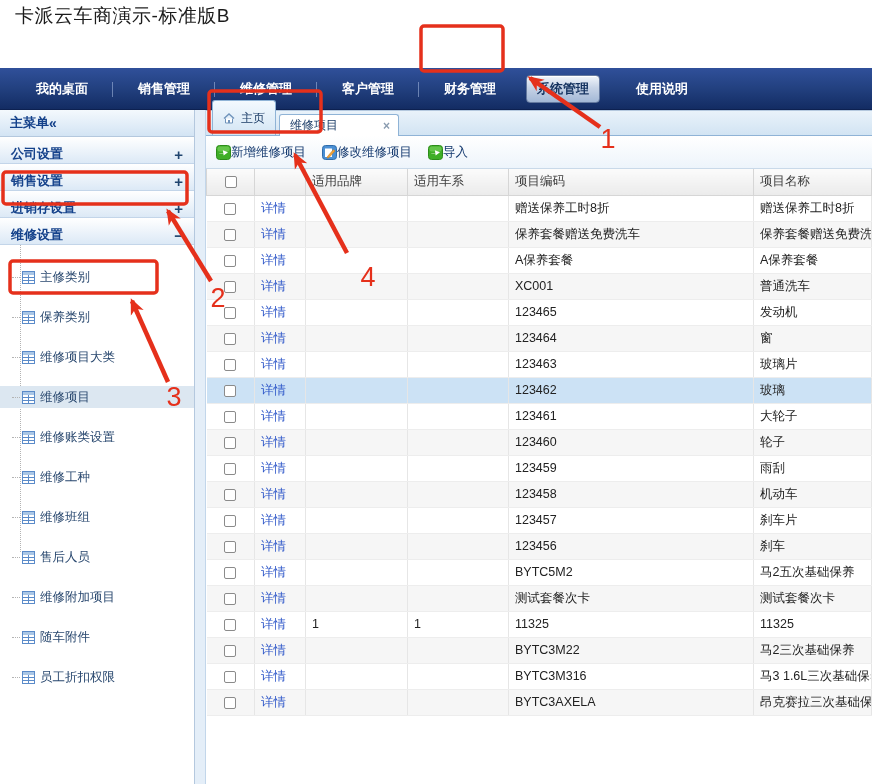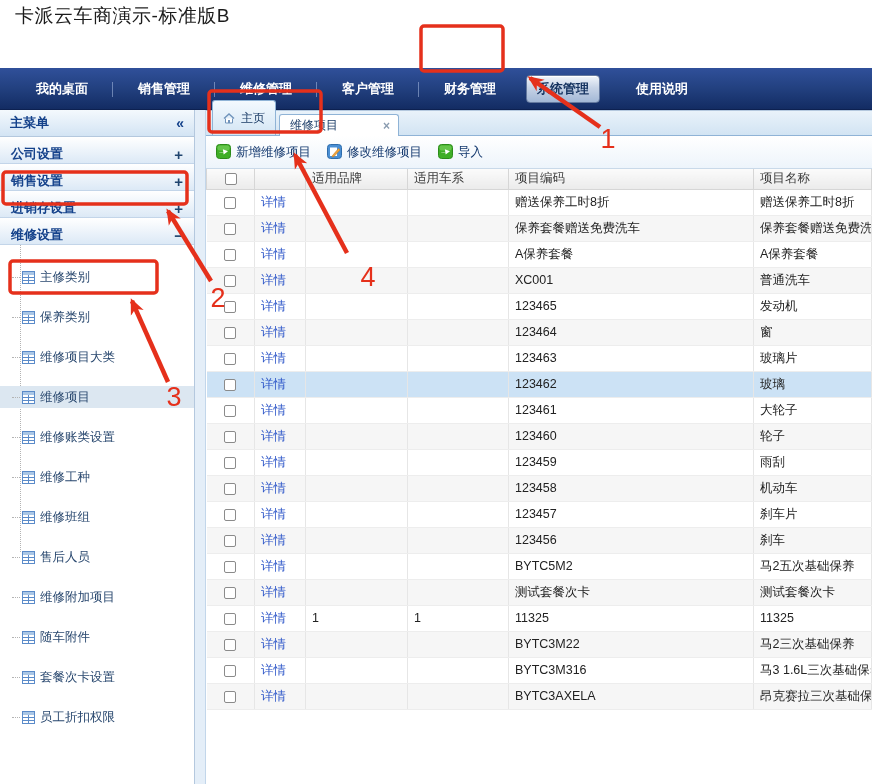--- a/index.html
+++ b/index.html
@@ -15,21 +15,21 @@
   .nav-item { color:#fff; font-size:13px; font-weight:bold; padding:0 16px; position:relative; cursor:pointer; white-space:nowrap; }
   .nav-item:nth-child(-n+4)::after { content:""; position:absolute; right:-9px; top:2px; width:1px; height:15px; background:rgba(170,190,225,.55); }
   .nav-item:not(:first-child) { margin-left:18px; }
   .nav-item.selected { background:linear-gradient(#f2f6fb, #c6d3e6 45%, #a3b8d6); color:#14325f; border:1px solid #64799f; border-radius:4px; padding:4px 10px; box-shadow:inset 0 1px 0 #fff; margin-left:14px; margin-right:2px; }
 
   
   .content { display:flex; height:712px; }
 
   
   .sidebar { width:195px; border-right:1px solid #b4c8de; background:#fff; display:flex; flex-direction:column; }
-  .sb-header { height:27px; background:linear-gradient(#f4f9fd,#d3e4f4); border-bottom:1px solid #b4c8de; display:flex; align-items:center; justify-content:space-between; padding:4px 10px; color:#15428b; font-size:13px; font-weight:bold; }
+  .sb-header { height:27px; background:linear-gradient(#f4f9fd,#d3e4f4); border-bottom:1px solid #b4c8de; display:flex; align-items:center; padding:4px 10px; color:#15428b; font-size:13px; font-weight:bold; }
   .collapse-ico { font-size:14px; color:#15428b; cursor:pointer; }
   .acc-row { height:27px; background:linear-gradient(#ffffff,#dce9f6); border-bottom:1px solid #c3d5e9; display:flex; align-items:flex-end; justify-content:space-between; padding:0 11px; color:#15428b; font-size:13px; font-weight:bold; cursor:pointer; }
   .acc-state { font-size:15px; font-weight:bold; color:#20456f; }
   .tree { list-style:none; position:relative; padding-top:3px; flex:1; }
   .tree::before { content:""; position:absolute; left:20px; top:0; bottom:270px; width:0; border-left:1px dotted #b3b3b3; }
   .tree li { height:22px; display:flex; align-items:center; padding-left:12px; font-size:12.5px; color:#29486f; cursor:pointer; position:relative;margin-top:18px; }
   .tree li .stub { width:8px; border-top:1px dotted #b3b3b3; margin-right:2px; }
   .tree li.selected { background:#dce7f1; }
   .tbl-ico { width:13px; height:13px; margin-right:5px; flex:0 0 auto; }
 
@@ -38,27 +38,27 @@
 
   
   .main { flex:1; display:flex; flex-direction:column; background:#fff; border-top:1px solid #b4c8de; min-width:0; }
   .tabs { height:25px; background:linear-gradient(#e9f2fa,#d2e4f3); border-bottom:1px solid #8fb3d6; display:flex; align-items:flex-end; padding:3px 0 0 6px; gap:3px; }
   .tab { height:35px; border:1px solid #8fb3d6; border-bottom:none; border-radius:3px 3px 0 0; background:linear-gradient(#f3f9fe,#d3e5f4); display:flex; align-items:center; gap:6px; padding:0 10px; font-size:12px; color:#1a3b66; cursor:pointer; white-space:nowrap; }
   .tab.active { background:#fff; height:22px; margin-bottom:-1px; padding-right:8px; min-width:120px; justify-content:space-between; }
   .home-ico { width:12px; height:11px; }
   .tab-close { color:#8a9cb0; font-size:12px; font-weight:bold; line-height:1; cursor:pointer; margin-left:18px; }
 
   .toolbar { height:33px; background:linear-gradient(#ffffff,#edf4fb); border-bottom:1px solid #c9d9e9; display:flex; align-items:center; padding-left:10px; gap:16px; }
-  .tb-btn { display:flex; align-items:flex-start; gap:5px; font-size:12.5px; color:#13386e; cursor:pointer; }
+  .tb-btn { display:flex; align-items:center; font-size:12.5px; color:#13386e; cursor:pointer; }
   .tb-ico { width:15px; height:15px; }
 
   
   .grid { border-collapse:collapse; width:100%; table-layout:fixed; font-size:12.5px; color:#222; }
   .grid col.c0{width:48px} .grid col.c1{width:51px} .grid col.c2{width:102px} .grid col.c3{width:101px} .grid col.c4{width:245px}
-  .grid th { height:20px; background:linear-gradient(#fbfbfb,#ebebeb); border:1px solid #d6d6d6; border-top:none; font-weight:normal; color:#3c3c3c; text-align:left; padding:0 0 0 6px; white-space:nowrap; overflow:hidden; }
+  .grid th { height:26px; background:linear-gradient(#fbfbfb,#ebebeb); border:1px solid #d6d6d6; border-top:none; font-weight:normal; color:#3c3c3c; text-align:left; padding:0 0 0 6px; white-space:nowrap; overflow:hidden; }
   .grid th:first-child, .grid td:first-child { text-align:center; padding-left:0; }
   .grid td { height:26px; border-right:1px solid #e6e6e6; border-bottom:1px solid #ededed; padding:0 0 0 6px; white-space:nowrap; overflow:hidden; }
   .grid tbody tr:nth-child(even) { background:#f6f6f6; }
   .grid tbody tr.selected { background:#cce2f5; }
   .checkbox { display:inline-block; width:12px; height:12px; border:1px solid #8b8b8b; border-radius:2px; background:#fff; vertical-align:middle; cursor:pointer; }
   .detail-link { color:#2c55c8; cursor:pointer; text-decoration:none; }
 
   
   .anno { position:absolute; inset:0; pointer-events:none; }
 </style>
@@ -230,31 +230,20 @@
             <svg class="tbl-ico" viewBox="0 0 13 13">
               <rect x="0.5" y="0.5" width="12" height="12" fill="#fff" stroke="#5b8bc9"></rect>
               <rect x="1" y="1" width="11" height="3" fill="#a9c6e6"></rect>
               <line x1="1" y1="6.5" x2="12" y2="6.5" stroke="#5b8bc9"></line>
               <line x1="1" y1="9.5" x2="12" y2="9.5" stroke="#5b8bc9"></line>
               <line x1="6.5" y1="4" x2="6.5" y2="12" stroke="#5b8bc9"></line>
             </svg>
             <span>随车附件</span>
           </li>
 
-          <li>
-            <span class="stub"></span>
-            <svg class="tbl-ico" viewBox="0 0 13 13">
-              <rect x="0.5" y="0.5" width="12" height="12" fill="#fff" stroke="#5b8bc9"></rect>
-              <rect x="1" y="1" width="11" height="3" fill="#a9c6e6"></rect>
-              <line x1="1" y1="6.5" x2="12" y2="6.5" stroke="#5b8bc9"></line>
-              <line x1="1" y1="9.5" x2="12" y2="9.5" stroke="#5b8bc9"></line>
-              <line x1="6.5" y1="4" x2="6.5" y2="12" stroke="#5b8bc9"></line>
-            </svg>
-            <span>套餐次卡设置</span>
-          </li>
 
           <li>
             <span class="stub"></span>
             <svg class="tbl-ico" viewBox="0 0 13 13">
               <rect x="0.5" y="0.5" width="12" height="12" fill="#fff" stroke="#5b8bc9"></rect>
               <rect x="1" y="1" width="11" height="3" fill="#a9c6e6"></rect>
               <line x1="1" y1="6.5" x2="12" y2="6.5" stroke="#5b8bc9"></line>
               <line x1="1" y1="9.5" x2="12" y2="9.5" stroke="#5b8bc9"></line>
               <line x1="6.5" y1="4" x2="6.5" y2="12" stroke="#5b8bc9"></line>
             </svg>

